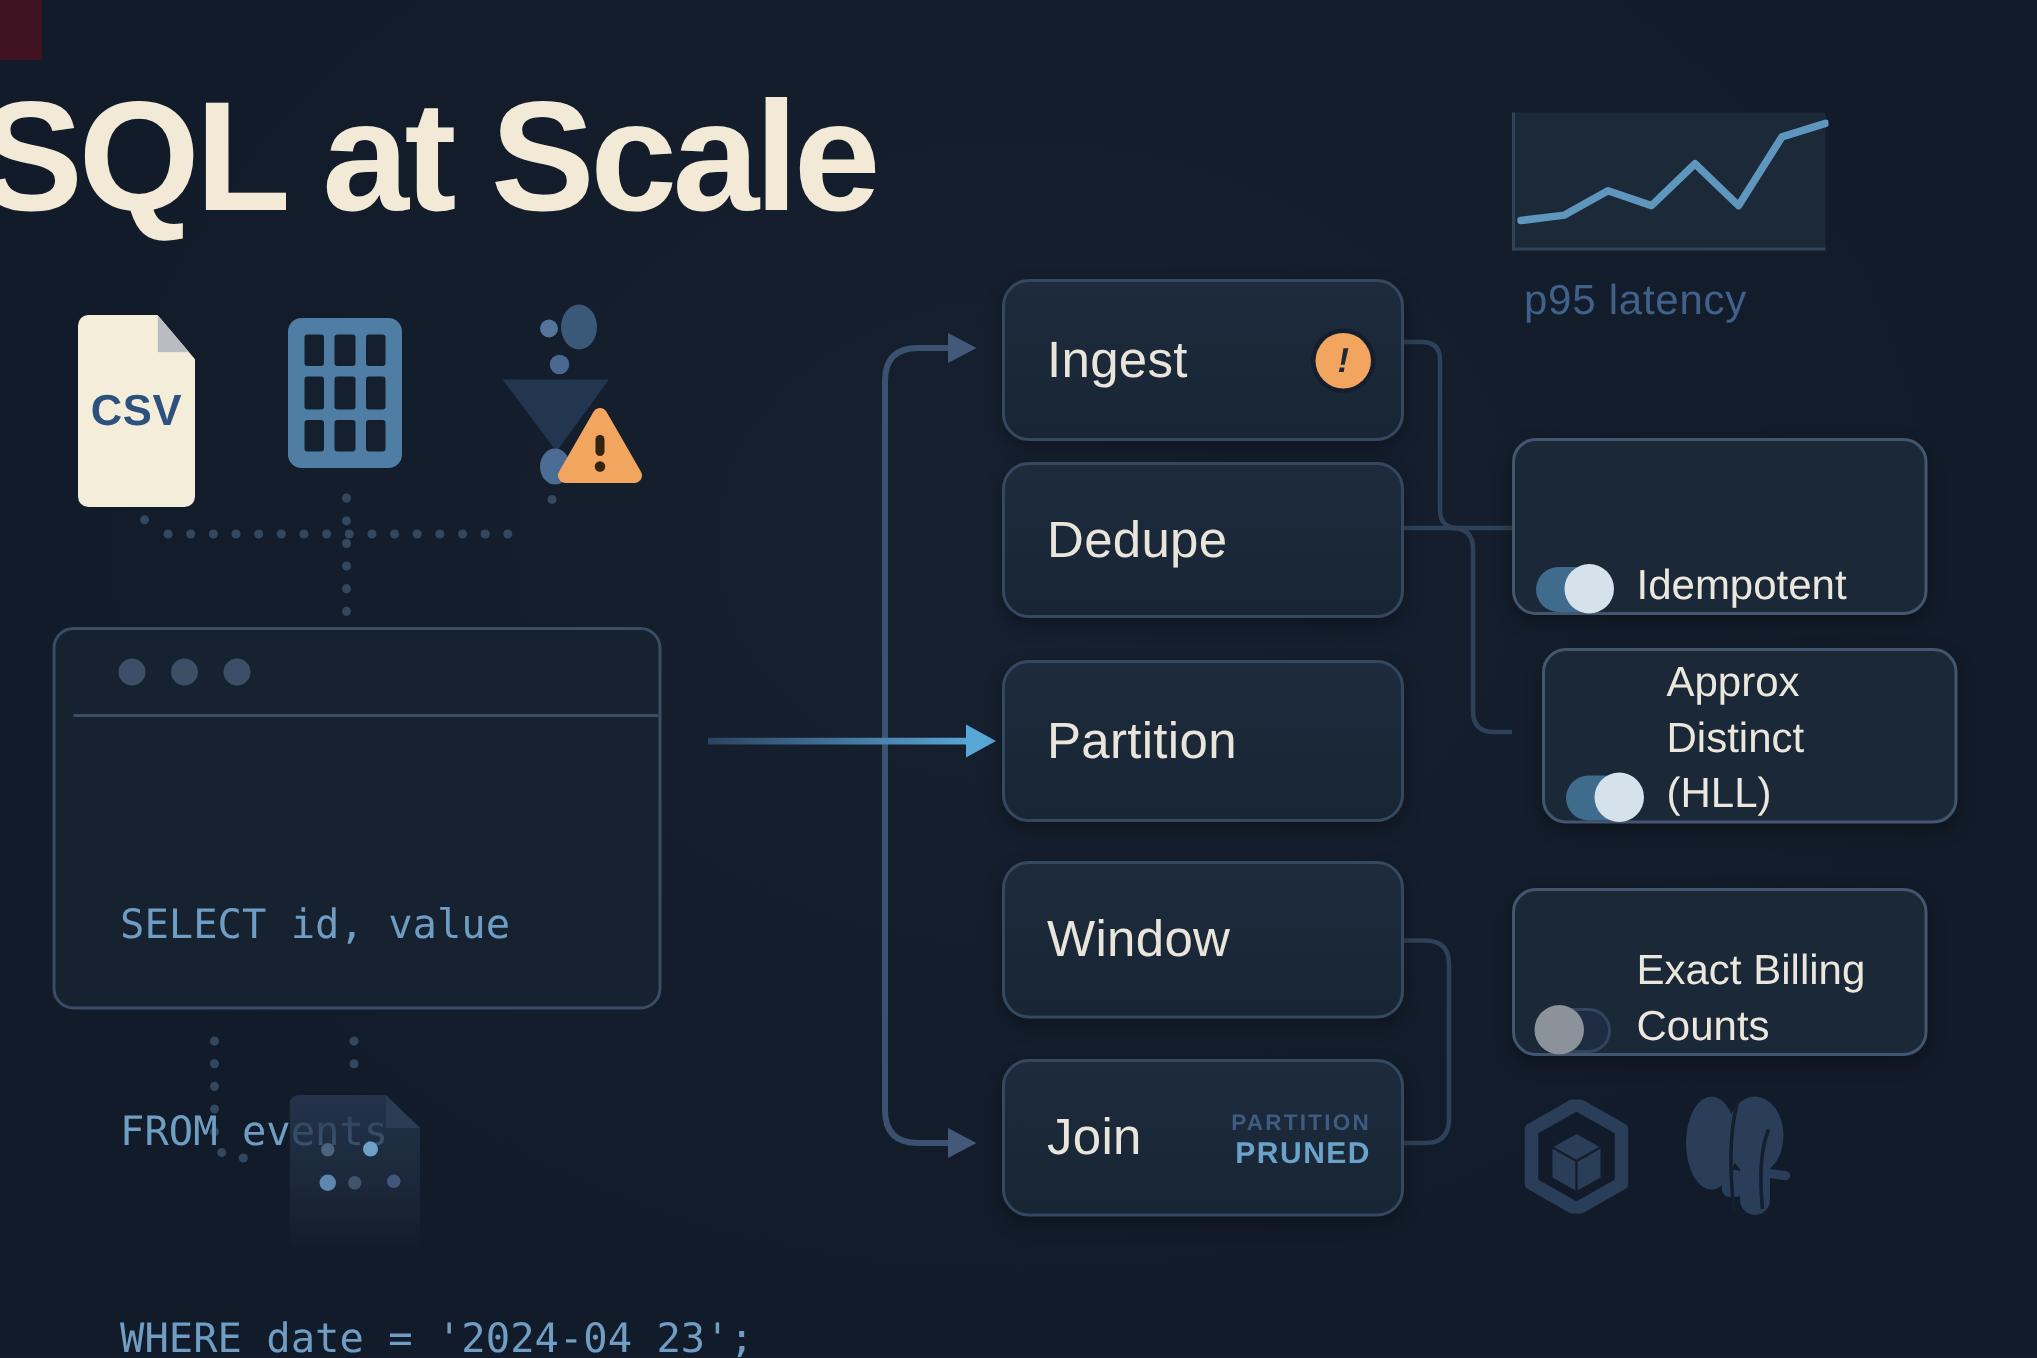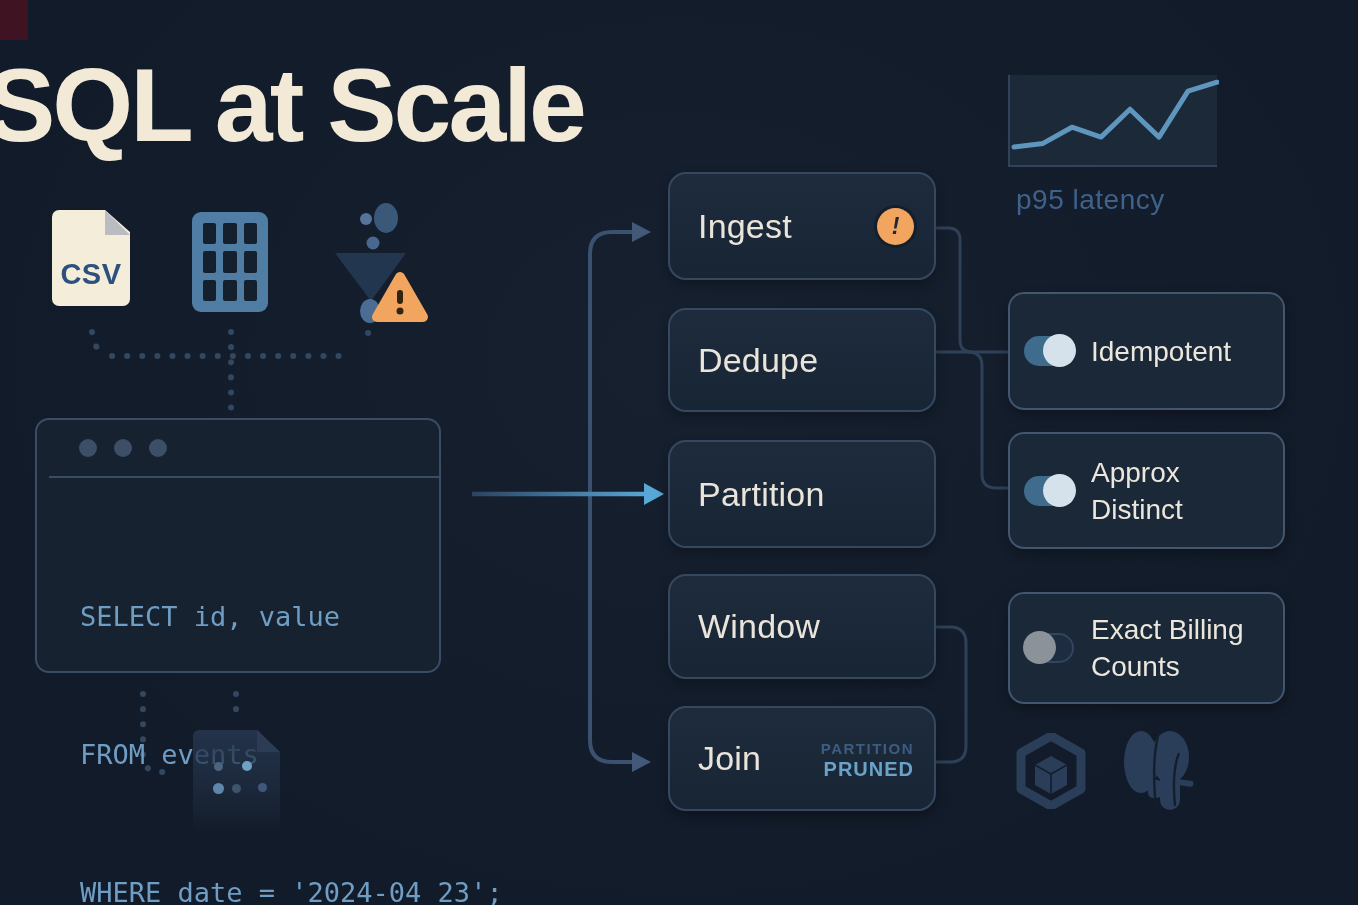--- a/index.html
+++ b/index.html
@@ -5,21 +5,21 @@
   * { margin:0; padding:0; box-sizing:border-box; }
   html,body { width:1358px; height:905px; }
   body { font-family:"Liberation Sans", sans-serif; background:#141e2c; overflow:hidden; }
   .canvas { position:relative; width:1358px; height:905px; background:radial-gradient(ellipse at 50% 40%, #16202f 0%, #121b29 70%); overflow:hidden; }
 
   .corner-block { position:absolute; left:0; top:0; width:28px; height:40px; background:#3f1322; }
 
   .title { position:absolute; left:-14px; top:46px; font-size:104px; font-weight:700; letter-spacing:-3px; color:#f2e9d6; white-space:nowrap; }
 
   
-  .csv-icon { position:absolute; left:52px; top:210px; width:78px; height:96px;
+  .csv-icon { position:absolute; left:52px; top:210px; width:78px; height:128px;
     background:#f3edda; border-radius:7px;
     clip-path:polygon(0 0, 68% 0, 100% 23%, 100% 100%, 0 100%); }
   .csv-fold { position:absolute; right:0; top:0; width:25px; height:25px; background:#b9bdc2;
     clip-path:polygon(0 0, 100% 100%, 0 100%); }
   .csv-label { position:absolute; left:0; right:0; top:48px; text-align:center;
     font-size:29px; font-weight:700; color:#2d517e; letter-spacing:0.5px; }
 
   
   .table-icon { position:absolute; left:192px; top:212px; width:76px; height:100px;
     background:#4f7da3; border-radius:9px; display:grid;
@@ -51,21 +51,21 @@
   .stage-note .n2 { font-size:20px; font-weight:700; letter-spacing:1px; color:#6ba2ca; }
 
   
   .spark-panel { position:absolute; left:1008px; top:75px; width:209px; height:92px;
     background:#1c2939; border-left:2px solid #31425b; border-bottom:2px solid #31425b; }
   .spark-label { position:absolute; left:1016px; top:184px; font-size:28px; color:#40618a; letter-spacing:0.5px;text-align:center; }
 
   
   .tcard { position:absolute; left:1008px; width:277px;
     background:#1b2838; border:2.5px solid #42566f; border-radius:16px;
-    display:flex; align-items:center; padding:0 10px 0 14px; gap:17px;
+    display:flex; align-items:flex-end; padding:0 10px 0 14px; gap:17px;
     box-shadow:0 5px 12px rgba(0,0,0,0.28); }
   .toggle { position:relative; flex:0 0 auto; width:50px; height:30px; border-radius:15px; }
   .toggle.on { background:#3f6c8c; }
   .toggle.on .knob { position:absolute; right:-2px; top:-2px; width:33px; height:33px;
     border-radius:50%; background:#d5e1eb; }
   .toggle.off { background:#1e2c41; border:2px solid #33445e; }
   .toggle.off .knob { position:absolute; left:-3px; top:-4px; width:33px; height:33px;
     border-radius:50%; background:#8b9299; }
   .tlabel { font-size:28px; font-weight:500; color:#ebe7dc; line-height:37px; }
 
@@ -163,21 +163,21 @@
       <div class="win-dot"></div>
       <div class="win-dot"></div>
     </div>
     <div class="code-body">
       <div>SELECT id, value</div>
       <div>FROM events</div>
       <div>WHERE date = '2024-04 23';</div>
     </div>
   </div>
 
-  <div class="stage" style="top:172px; height:108px;gap:32px;">
+  <div class="stage" style="top:186px; height:108px;gap:32px;">
     <span class="stage-label">Ingest</span>
     <span class="badge">!</span>
   </div>
   <div class="stage" style="top:308px; height:104px;">
     <span class="stage-label">Dedupe</span>
   </div>
   <div class="stage" style="top:440px; height:108px;">
     <span class="stage-label">Partition</span>
   </div>
   <div class="stage" style="top:574px; height:105px;">
@@ -199,26 +199,27 @@
   <div class="spark-label">p95 latency</div>
 
   <div class="tcard" style="top:292px; height:118px;">
     <div class="toggle on">
         <div class="knob"></div>
       </div>
     <div class="tlabel">
       <div>Idempotent</div>
     </div>
   </div>
-  <div class="tcard" style="top:432px; height:117px;">
+  <div class="tcard" style="top:432px; height:117px;margin-left:20px;">
     <div class="toggle on">
         <div class="knob"></div>
       </div>
     <div class="tlabel">
       <div>Approx Distinct</div>
+      <div>(HLL)</div>
     </div>
   </div>
   <div class="tcard" style="top:572px; height:112px;margin-top:20px;">
     <div class="toggle off">
         <div class="knob"></div>
       </div>
     <div class="tlabel">
       <div>Exact Billing</div>
       <div>Counts</div>
     </div>

